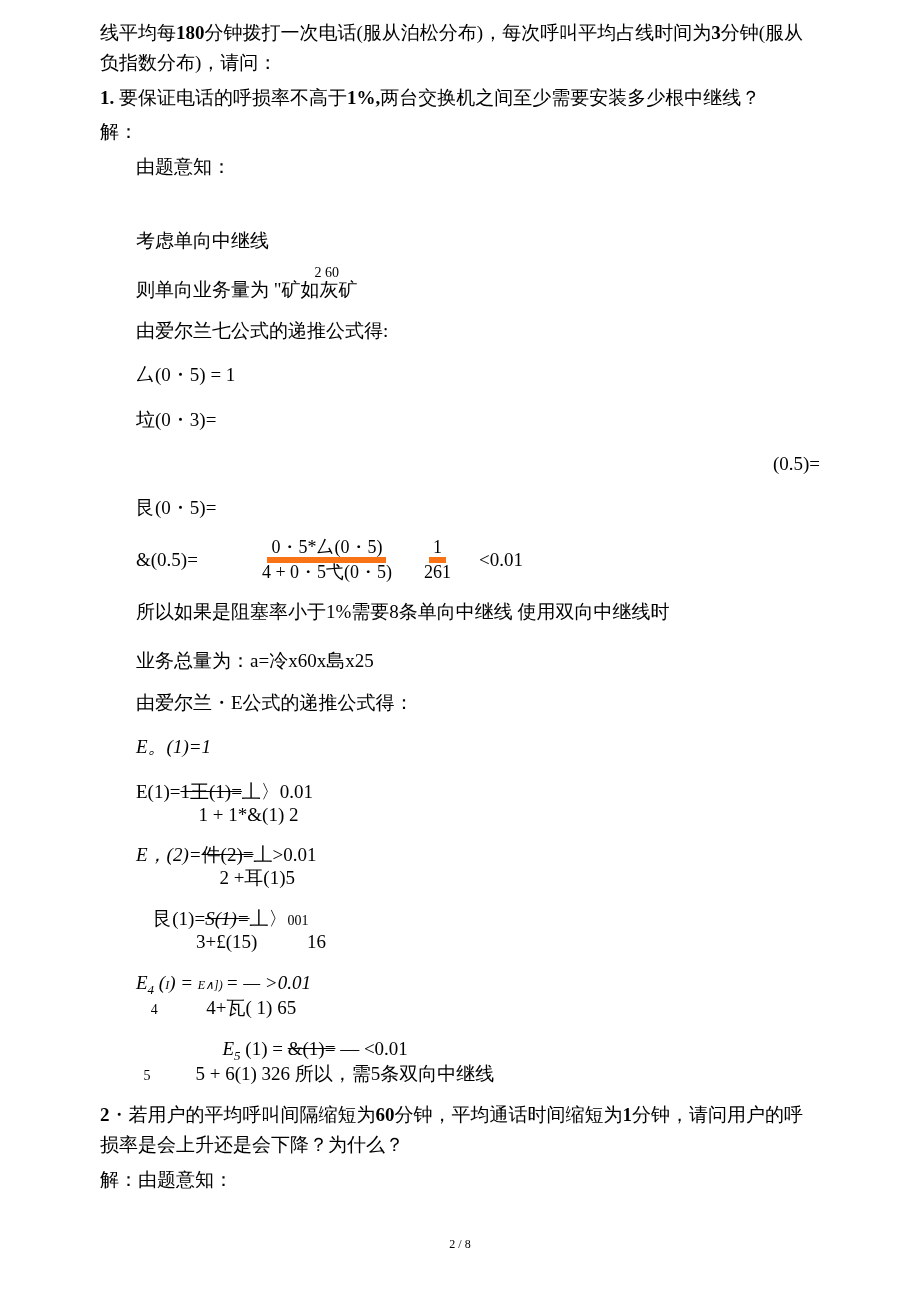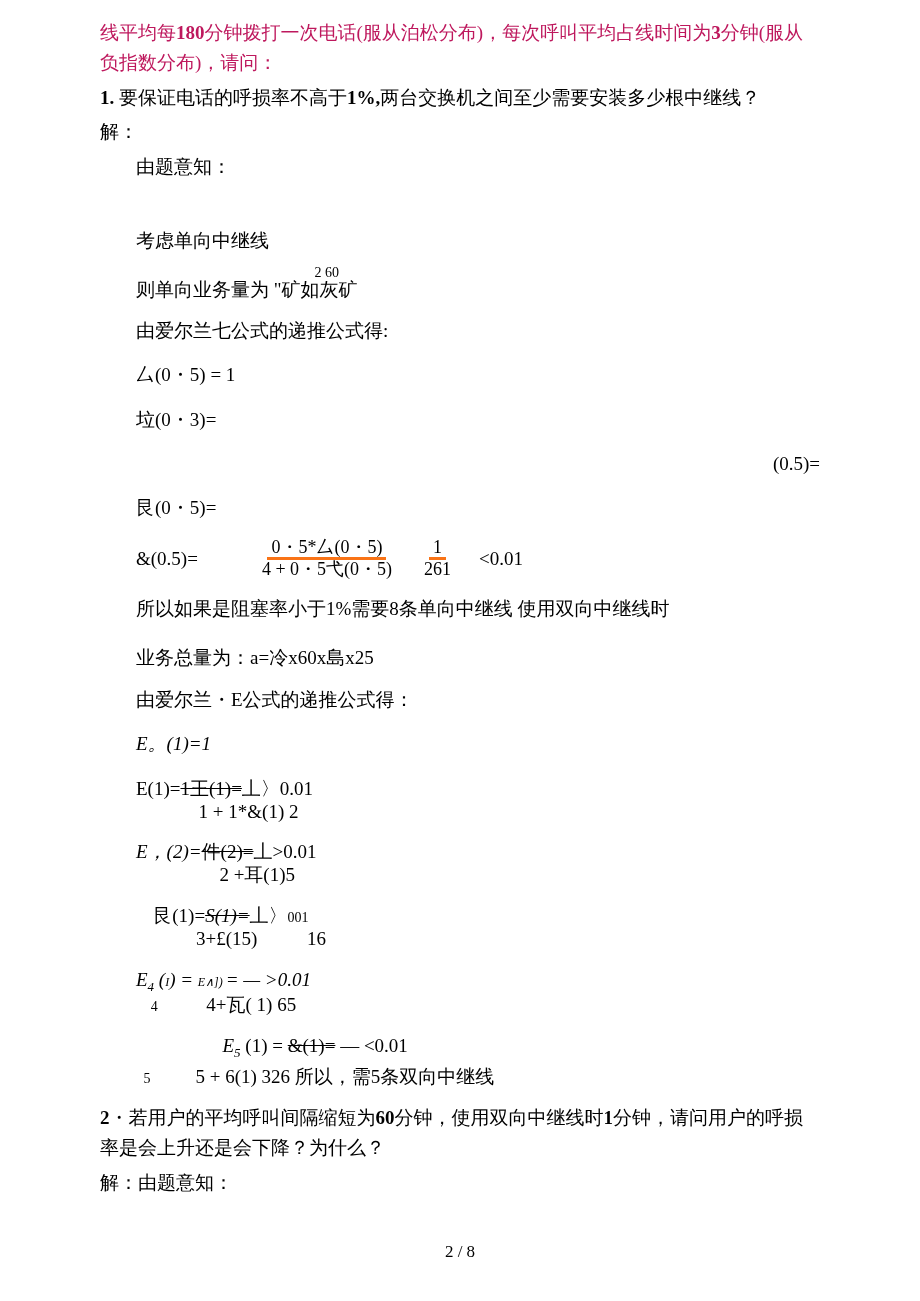--- a/index.html
+++ b/index.html
@@ -5,36 +5,36 @@
   * { margin: 0; padding: 0; box-sizing: border-box; }
   body {
     font-family: "SimSun", "Songti SC", serif;
     font-size: 19px;
     line-height: 1.6;
     background: #fff;
     color: #000;
     width: 920px;
     padding: 18px 100px 40px 100px;
   }
-  .red { color: #be185d; }
+  .red { color: #000000; }
   .b { font-weight: bold; margin-top: 32px; }
   .para { margin-bottom: 4px; }
   .indent1 { padding-left: 36px; }
   .math-block { margin: 14px 0 14px 36px; }
   .frac-row { display: inline-flex; align-items: center; gap: 24px; vertical-align: middle; }
   .frac { display: inline-flex; flex-direction: column; align-items: center; line-height: 1.1; font-size: 18px; }
-  .frac .num { border-bottom: 3px solid #f97316; padding: 0 4px; }
+  .frac .num { border-bottom: 6px solid #f97316; padding: 0 4px; }
   .frac .den { padding: 0 4px; }
   .strike { text-decoration: line-through; }
   .sub { vertical-align: sub; font-size: 13px; }
   .italic { font-style: italic; }
   .serif { font-family: "Times New Roman", Times, serif; }
   .small { font-size: 14px; }
   .tiny { font-size: 12px; }
-  .page-num { text-align: center; font-family: "Times New Roman", serif; font-size: 17px; margin-top: 40px; }
+  .page-num { text-align: center; font-family: "Times New Roman", serif; font-size: 12px; margin-top: 40px; }
   .superscript-group { display:inline-block; line-height:1; }
   .over-text { display:block; text-align:center; font-size:14px; line-height:1; }
   .under-text { display:block; }
   .stack { display:inline-flex; flex-direction:column; align-items:center; line-height:1.2; }
 </style>
 </head>
 <body>
 
 <div class="para">
   <span class="red">线平均每</span><span class="red b">180</span><span class="red">分钟拨打一次电话(服从泊松分布)，每次呼叫平均占线时间为</span><span class="red b">3</span><span class="red">分钟(服从负指数分布)，请问：</span>
@@ -135,27 +135,27 @@
       <span>4+瓦( 1) 65</span>
     </span>
   </span>
 </div>
 
 <div class="math-block serif">
   <span class="stack">
     <span>
       <span class="italic">E</span><span class="sub italic">5</span><span> (1) = </span><span class="strike">&amp;(1)=</span><span> — &lt;0.01</span>
     </span>
-    <span style="margin-top:6px;">
+    <span style="">
       <span class="small" style="display:inline-block;width:22px;text-align:center;">5</span>
       <span style="display:inline-block;width:28px;"></span>
       <span>5 + 6(1) 326 所以，需5条双向中继线</span>
     </span>
   </span>
 </div>
 
 <div class="para" style="margin-top:14px;">
-  <span class="b serif">2</span><span>・若用户的平均呼叫间隔缩短为</span><span class="b serif">60</span><span>分钟，使用双向中继线时</span><span class="b serif">1</span><span>分钟，请问用户的呼损率是会上升还是会下降？为什么？</span>
+  <span class="b serif">2</span><span>・若用户的平均呼叫间隔缩短为</span><span class="b serif">60</span><span>分钟，平均通话时间缩短为</span><span class="b serif">1</span><span>分钟，请问用户的呼损率是会上升还是会下降？为什么？</span>
 </div>
 
 <div class="para">解：由题意知：</div>
 
 <div class="page-num">2 / 8</div>
 
 </body></html>

